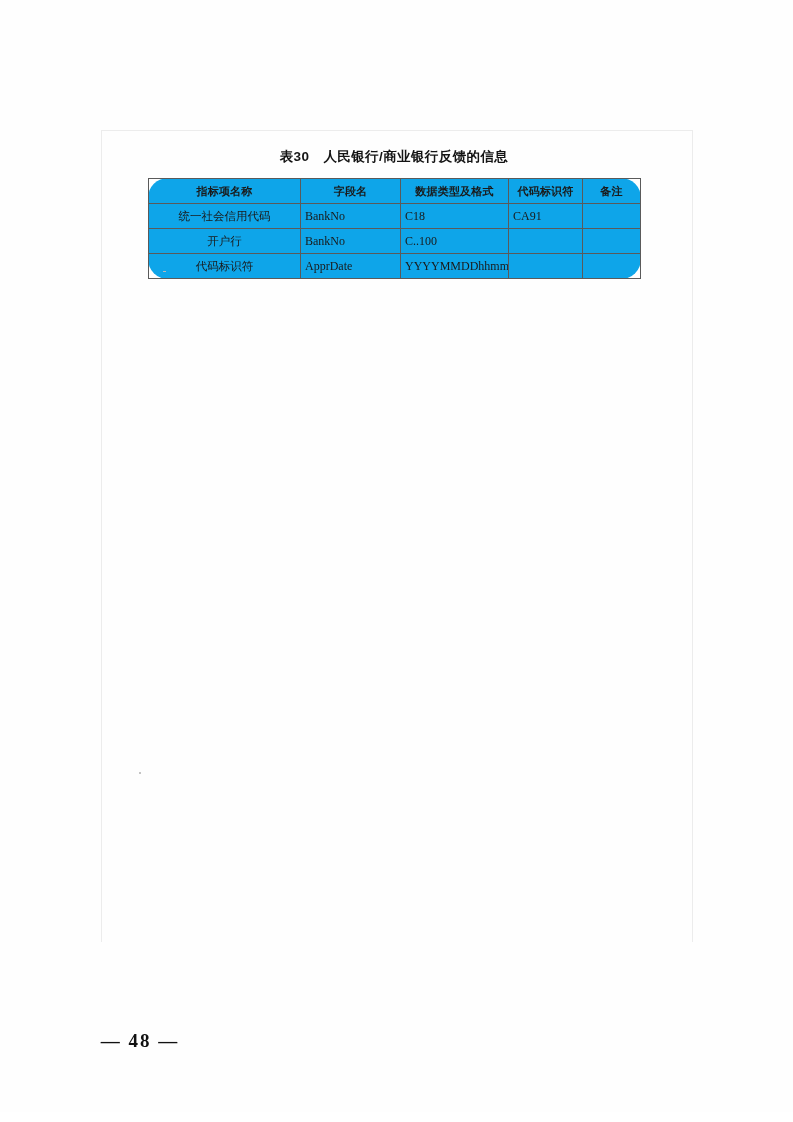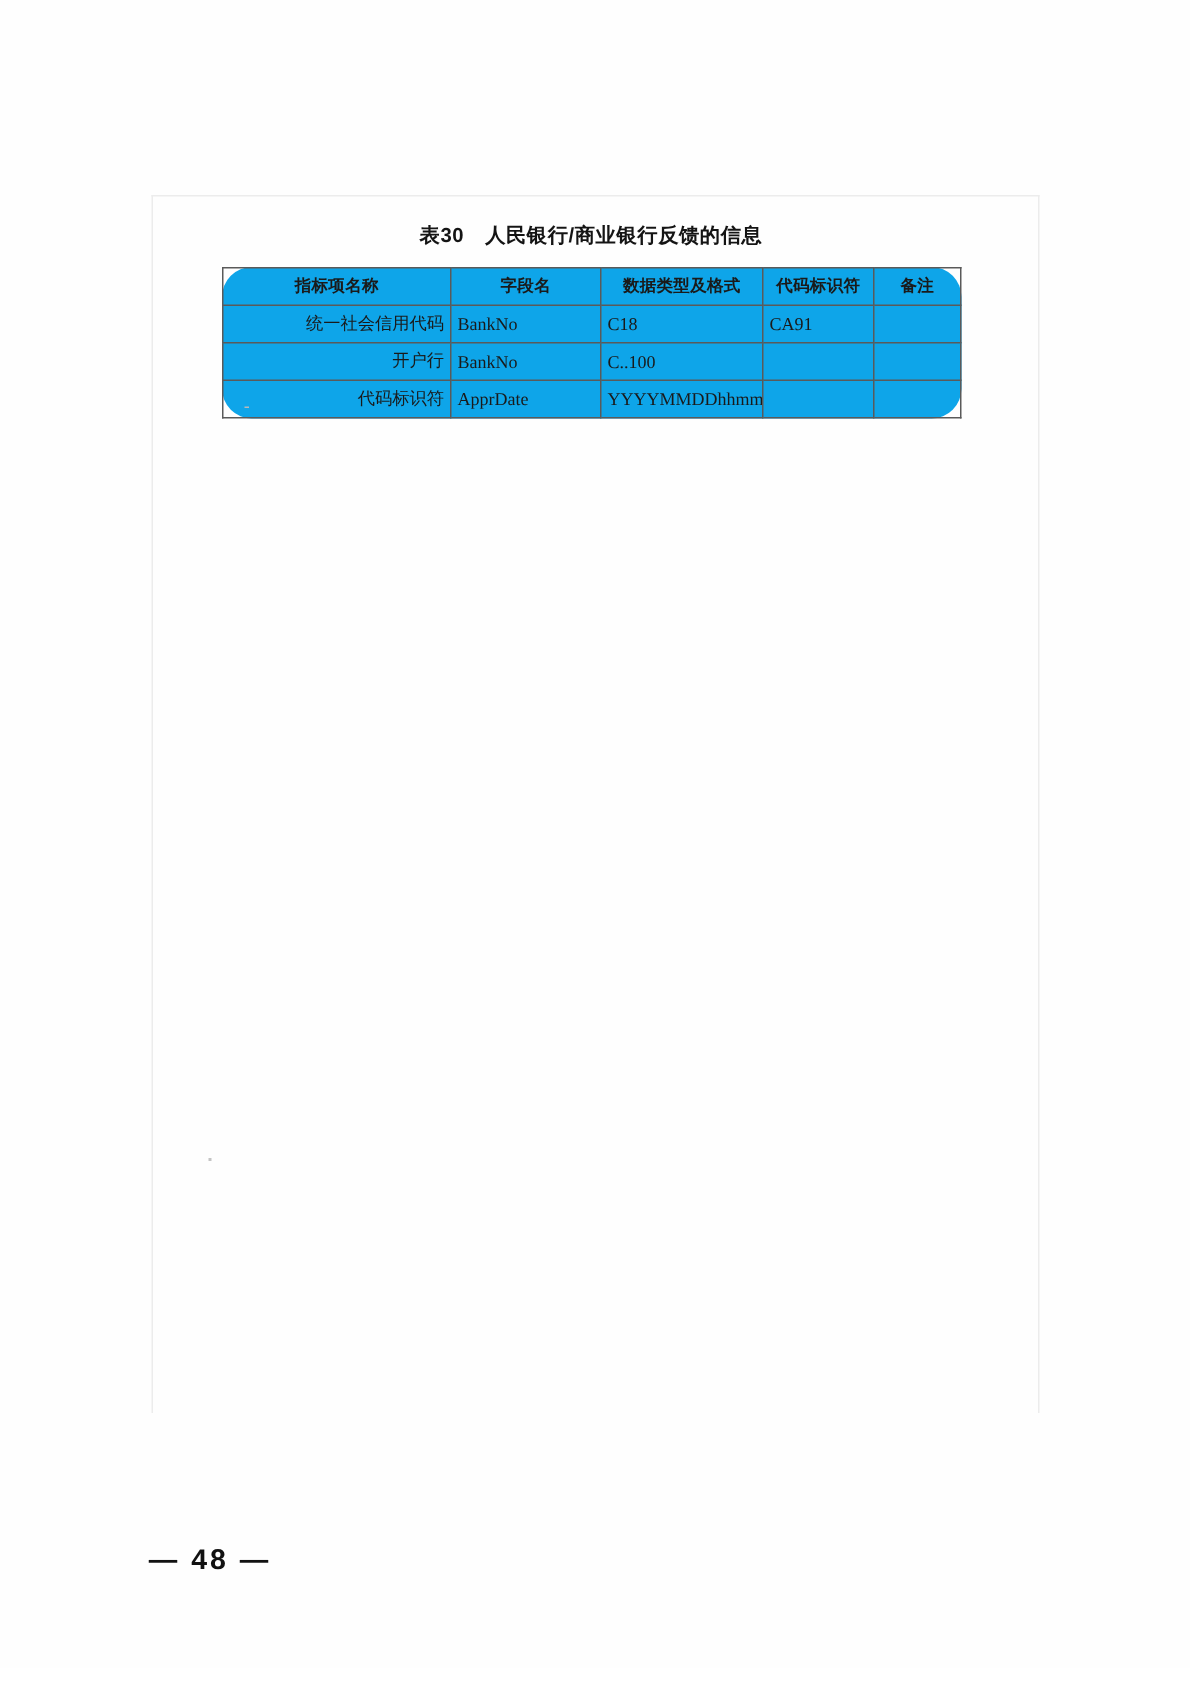--- a/index.html
+++ b/index.html
@@ -96,21 +96,21 @@
     text-align: center;
     letter-spacing: 0.2px;
   }
   .col-name  { width: 152px; }
   .col-field { width: 100px; }
   .col-type  { width: 108px; }
   .col-code  { width: 74px; }
   .col-note  { width: 58px; }
 
   .data-table td.cell-name {
-    text-align: right;
+    text-align: center;
     font-family: "Liberation Sans", "DejaVu Sans", sans-serif;
     font-size: 11.5px;
   }
   .data-table td.cell-field,
   .data-table td.cell-type,
   .data-table td.cell-code,
   .data-table td.cell-note {
     text-align: left;
     font-family: "Liberation Serif", "DejaVu Serif", serif;
     font-size: 12px;
@@ -134,21 +134,21 @@
     background: #c4c4c4;
   }
 
   .page-footer {
     position: absolute;
     top: 1030px;
     left: 0;
     width: 280px;
     text-align: center;
     font-size: 19px;
-    font-family: Liberation Sans, sans-serif;
+    font-family: Liberation Serif, serif;
     font-weight: bold;
     color: #111111;
     letter-spacing: 2px;
   }
 </style>
 </head>
 <body>
 
 <div class="page">
 

